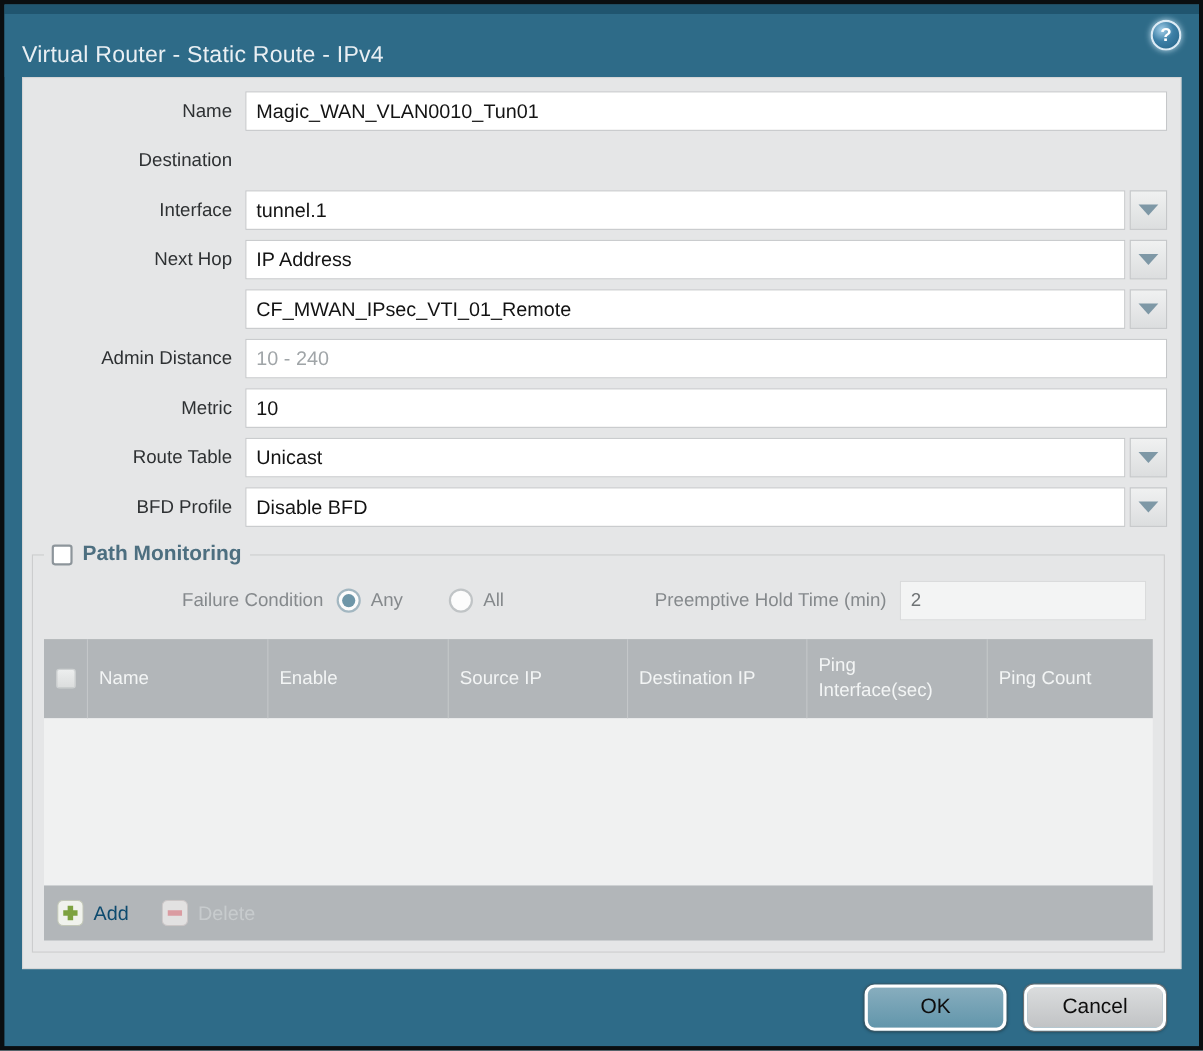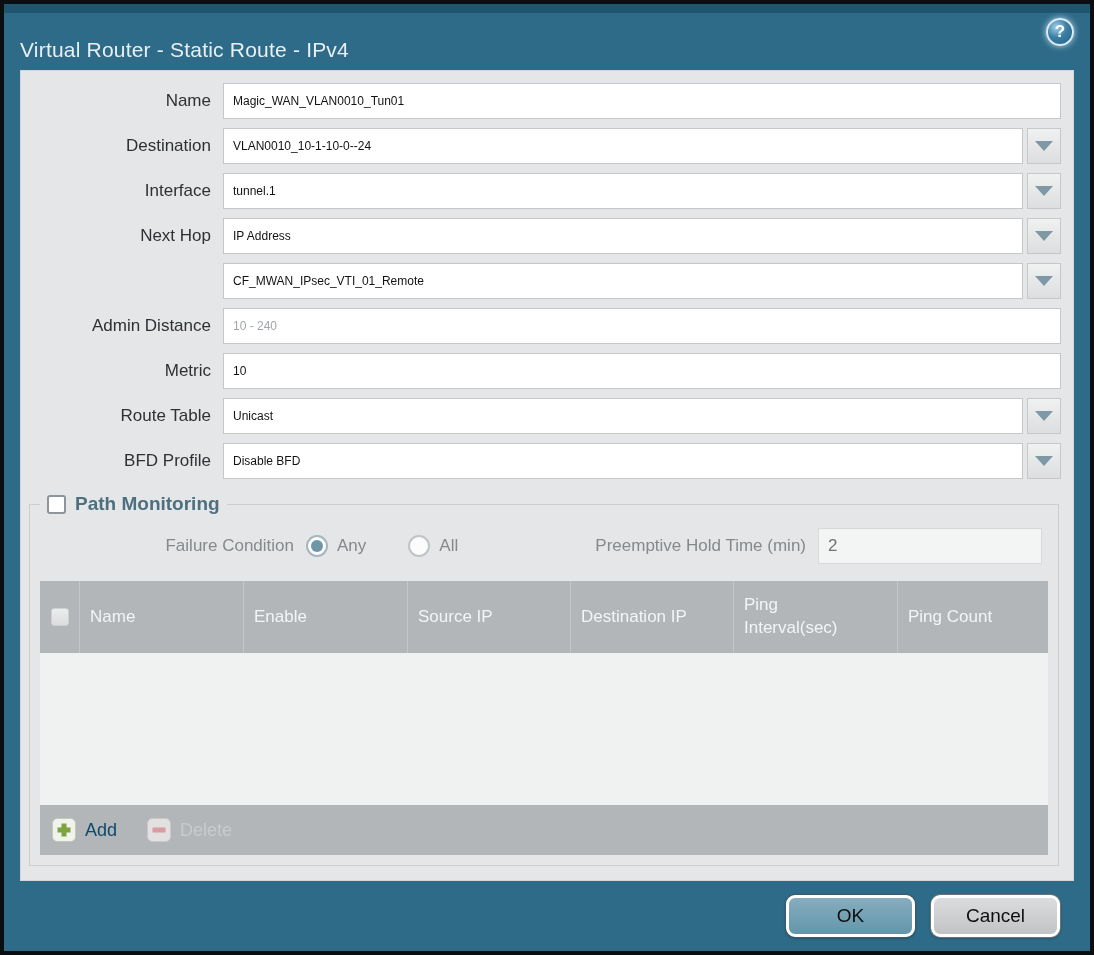--- a/index.html
+++ b/index.html
@@ -49,21 +49,21 @@
   .form-label {
     width: 196px; text-align: right; padding-right: 12px;
     font-size: 17px; color: #2e3133; line-height: 36px;
     flex: none; white-space: nowrap;
   }
   .field-area { flex: 1; display: flex; }
   .txt {
     flex: 1; height: 36px; min-width: 0;
     border: 1px solid #c5c7c9; background: #ffffff;
     font-family: "Liberation Sans", sans-serif;
-    font-size: 12px; color: #131313; padding: 0 9px;
+    font-size: 18px; color: #131313; padding: 0 9px;
     outline: none;
   }
   .txt::placeholder { color: #a0a5a8; }
   .dd-btn {
     width: 34px; height: 36px; margin-left: 4px; flex: none;
     background: linear-gradient(#f0f1f1, #dcdedf);
     border: 1px solid #c5c7c9;
     display: flex; align-items: center; justify-content: center;
     cursor: pointer;
   }
@@ -181,26 +181,20 @@
 
     <div class="form-row">
       <div class="form-label">Name</div>
       <div class="field-area">
         <input class="txt" type="text" value="Magic_WAN_VLAN0010_Tun01" style="">
       </div>
     </div>
 
     <div class="form-row">
       <div class="form-label">Destination</div>
-      <div class="field-area">
-        <input class="txt" type="text" value="VLAN0010_10-1-10-0--24" style="">
-        <span class="dd-btn">
-            <span class="dd-tri"></span>
-          </span>
-      </div>
     </div>
 
     <div class="form-row">
       <div class="form-label">Interface</div>
       <div class="field-area">
         <input class="txt" type="text" value="tunnel.1" style="">
         <span class="dd-btn">
             <span class="dd-tri"></span>
           </span>
       </div>
@@ -278,21 +272,21 @@
 
       <div class="pm-table">
         <div class="tbl-header">
           <div class="th th-check">
             <span class="hdr-checkbox"></span>
           </div>
           <div class="th th-name">Name</div>
           <div class="th th-enable">Enable</div>
           <div class="th th-srcip">Source IP</div>
           <div class="th th-dstip">Destination IP</div>
-          <div class="th th-pinginterval">Ping Interval(sec)</div>
+          <div class="th th-pinginterval">Ping Interface(sec)</div>
           <div class="th th-pingcount">Ping Count</div>
         </div>
         <div class="tbl-body"></div>
         <div class="tbl-toolbar">
           <span class="tool tool-add">
             <svg width="24" height="24" viewBox="0 0 24 24">
               <rect x="0.5" y="0.5" width="23" height="23" rx="5" fill="#f0f2ec" stroke="#c3c8b8"></rect>
               <path d="M12 5.5 V18.5 M5.5 12 H18.5" stroke="#7da23f" stroke-width="5"></path>
             </svg>
             <span>Add</span>

